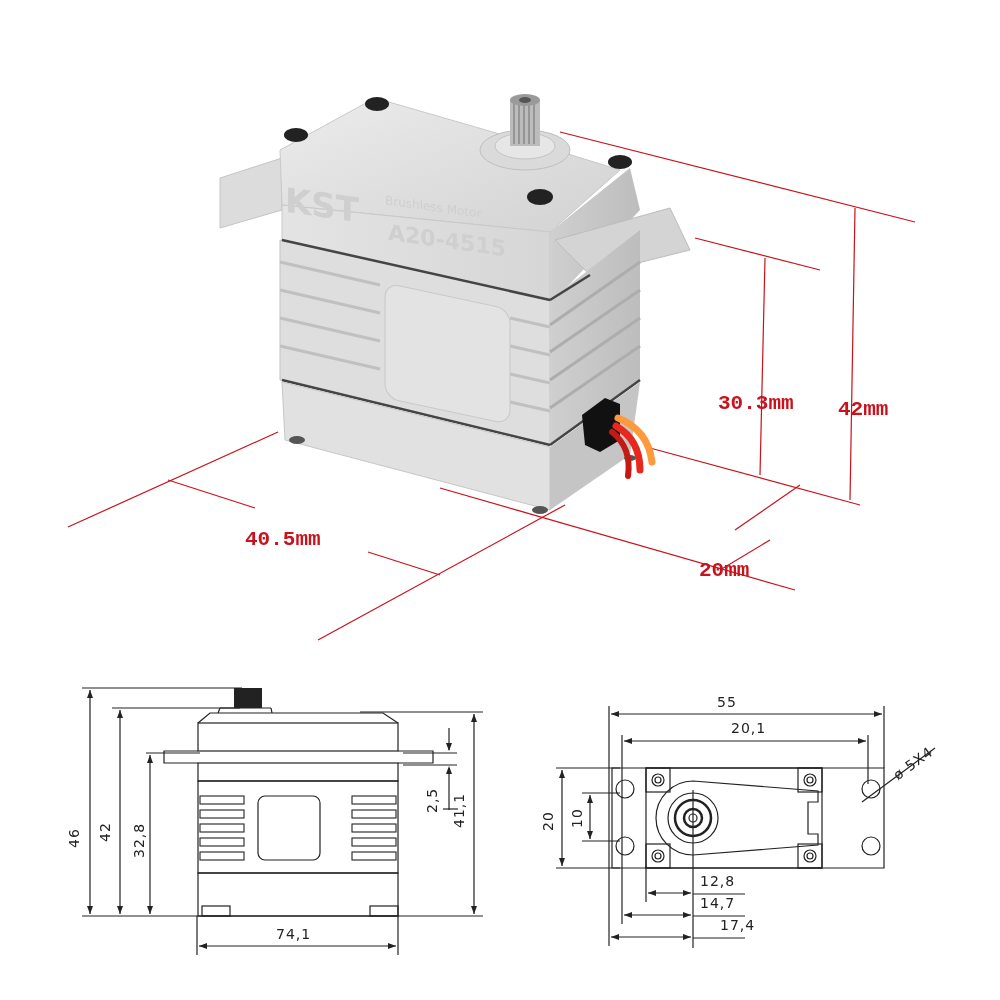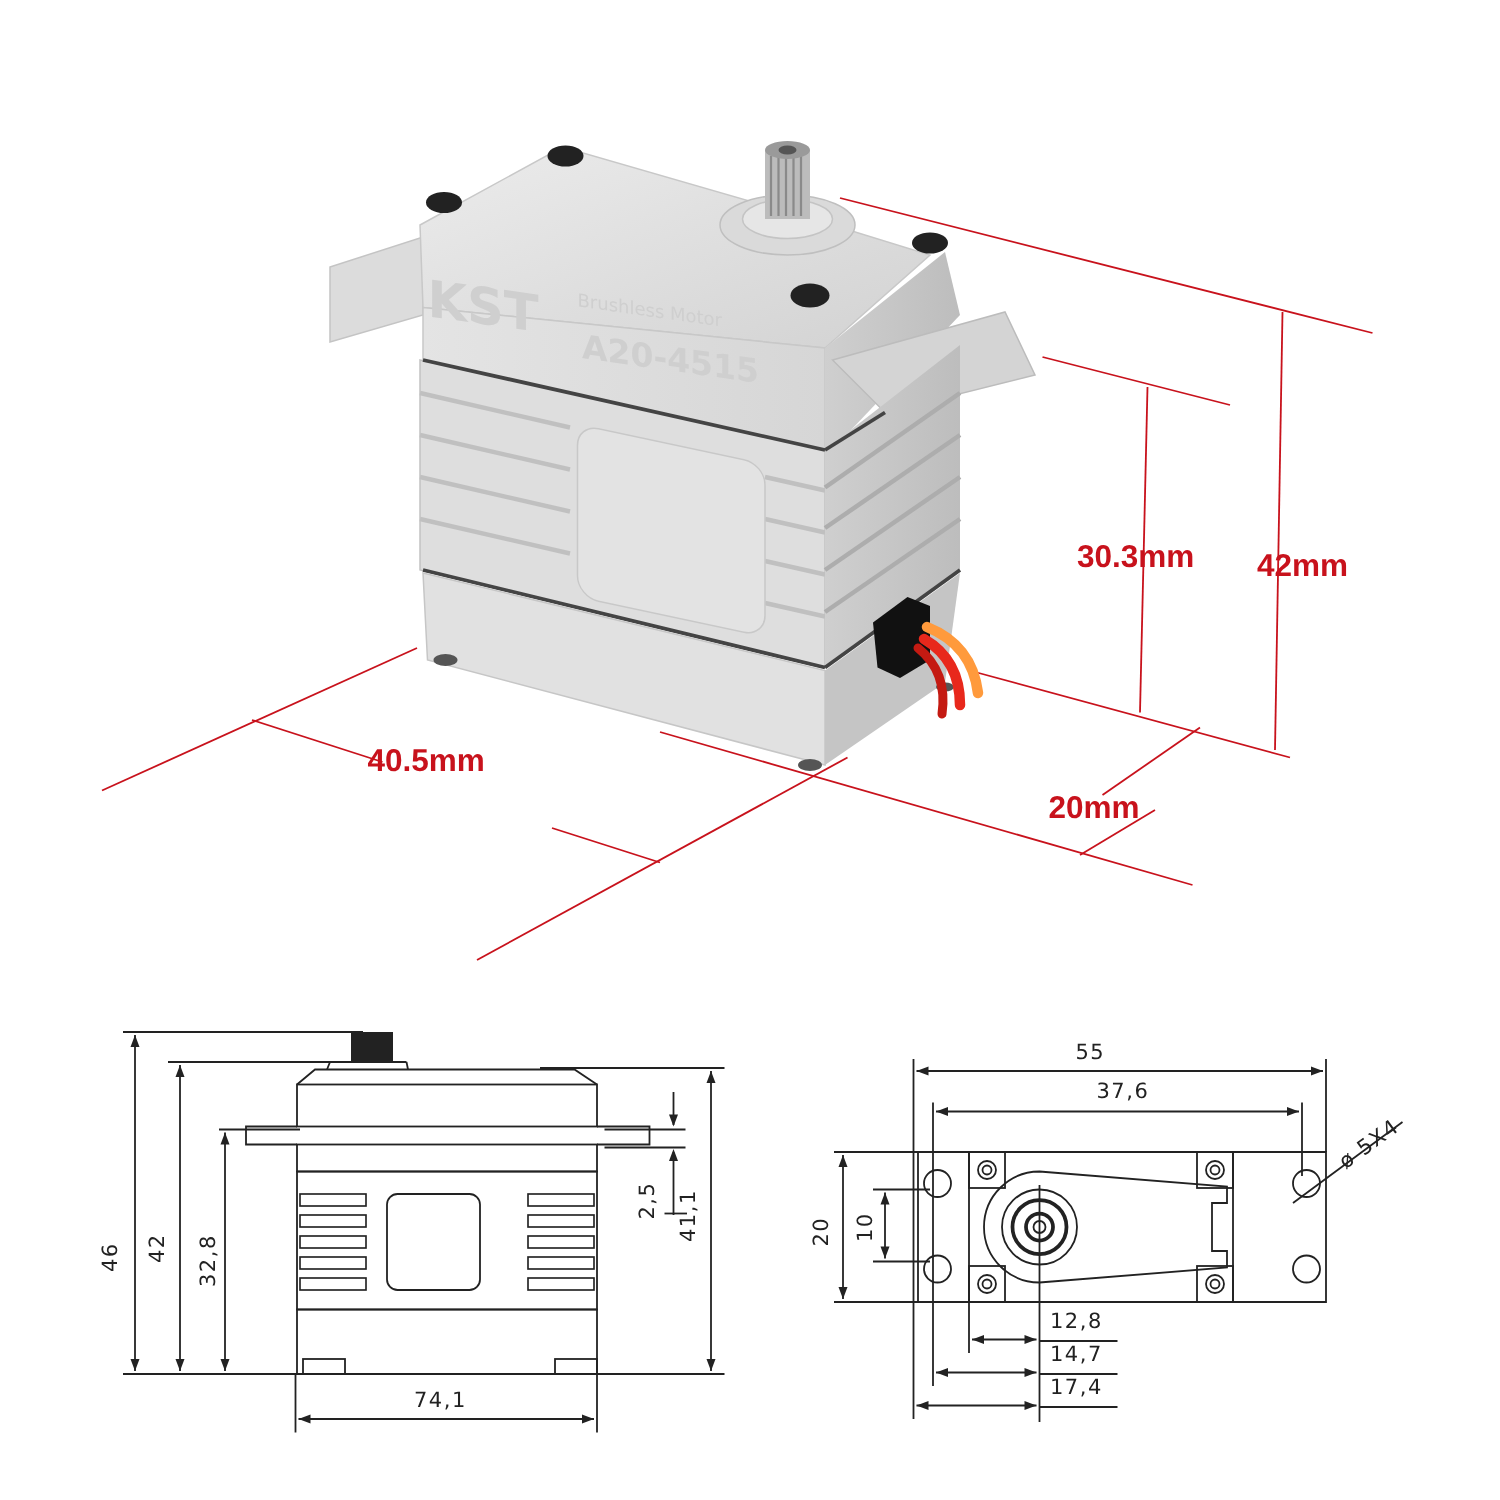--- a/index.html
+++ b/index.html
@@ -1,18 +1,18 @@
 <!DOCTYPE html>
 <html><head>
 <meta charset="utf-8">
 <style>
   html, body { margin:0; padding:0; background:#ffffff; }
   body { width:1000px; height:1000px; position:relative; overflow:hidden; font-family:"Liberation Sans", sans-serif; }
   svg { position:absolute; left:0; top:0; }
-  .dim-label { position:absolute; color:#c8121c; font-family:Liberation Sans, sans-serif; font-weight:bold; font-size:21px; white-space:nowrap; }
+  .dim-label { position:absolute; color:#c8121c; font-family:Liberation Mono, monospace; font-weight:bold; font-size:21px; white-space:nowrap;margin-top:32px; }
   .cad-label { position:absolute; color:#222; font-family:"DejaVu Sans", sans-serif; font-size:14px; white-space:nowrap; letter-spacing:1px; }
   .vert { transform-origin:left top; transform:rotate(-90deg); }
   .brand { position:absolute; font-family:"DejaVu Sans", sans-serif; color:#cfcfcf; white-space:nowrap; }
 </style>
 </head>
 <body>
 
 <svg width="1000" height="660" viewBox="0 0 1000 660">
   <defs>
     <linearGradient id="gTop" x1="0" y1="0" x2="1" y2="1">
@@ -257,19 +257,19 @@
     <polygon points="648,893 656,890 656,896"></polygon>
       <polygon points="691,893 683,890 683,896"></polygon>
     <polygon points="624,915 632,912 632,918"></polygon>
       <polygon points="691,915 683,912 683,918"></polygon>
     <polygon points="611,937 619,934 619,940"></polygon>
       <polygon points="691,937 683,934 683,940"></polygon>
   </g>
 </svg>
 
 <div class="cad-label" style="left:717px;top:694px;">55</div>
-<div class="cad-label" style="left:731px;top:720px;">37,6</div>
+<div class="cad-label" style="left:731px;top:720px;">20,1</div>
 <div class="cad-label" style="left:890px;top:770px;transform:rotate(-36deg);transform-origin:left top;">ø 5X4</div>
 <div class="cad-label vert" style="left:540px;top:831px;">20</div>
 <div class="cad-label vert" style="left:569px;top:828px;">10</div>
 <div class="cad-label" style="left:700px;top:873px;">12,8</div>
 <div class="cad-label" style="left:700px;top:895px;">14,7</div>
-<div class="cad-label" style="left:700px;top:917px;">17,4</div>
+<div class="cad-label" style="left:720px;top:917px;">17,4</div>
 
 </body></html>

